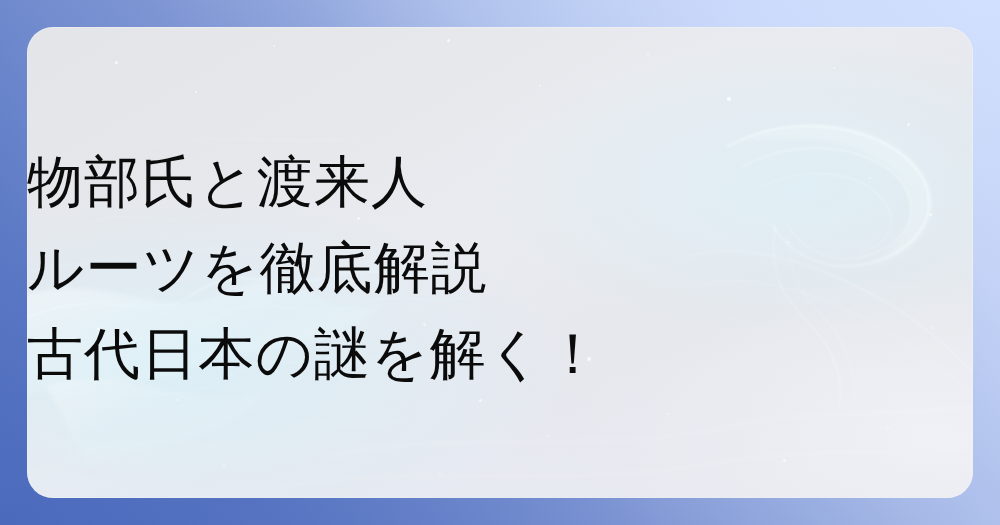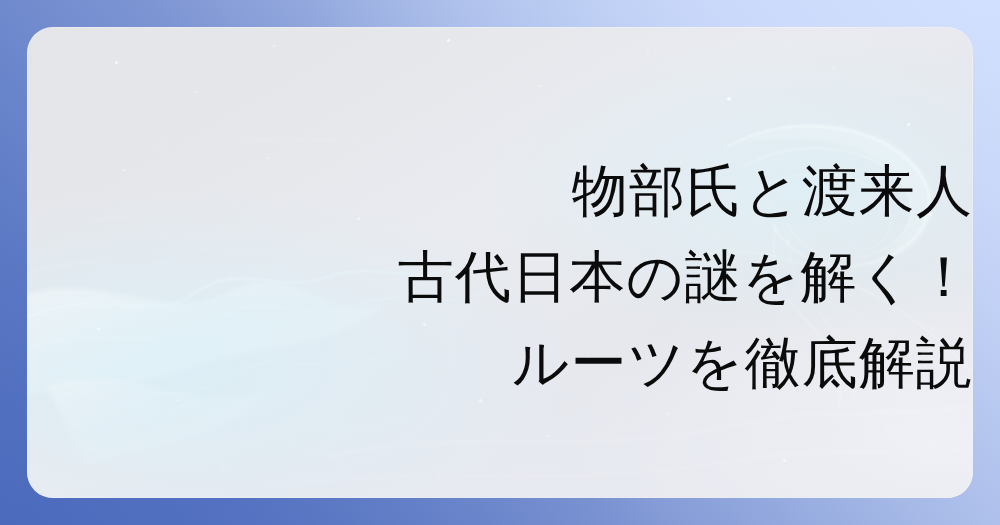--- a/index.html
+++ b/index.html
@@ -88,25 +88,25 @@
     border-radius: 50%;
     background: #ffffff;
     filter: blur(0.4px);
   }
 
   
   .title-block {
     position: absolute;
     left: 0;
     right: 0;
-    top: 14px;
+    top: 5px;
     height: 471px;
     display: flex;
     flex-direction: column;
-    align-items: flex-end;
+    align-items: flex-start;
     justify-content: center;
   }
   .title-line {
     font-family: "DejaVu Sans", "Liberation Sans", sans-serif;
     font-size: 56px;
     font-weight: 400;
     line-height: 86px;
     color: #0b0b0b;
     letter-spacing: 0.02em;
     white-space: nowrap;
@@ -203,18 +203,18 @@
       <span class="sparkle" style="left:640px; top:386px; width:2px; height:2px; opacity:.45"></span>
       <span class="sparkle" style="left:756px; top:432px; width:3px; height:3px; opacity:.6"></span>
       <span class="sparkle" style="left:860px; top:400px; width:2px; height:2px; opacity:.5"></span>
       <span class="sparkle" style="left:196px; top:438px; width:2px; height:2px; opacity:.45"></span>
       <span class="sparkle" style="left:412px; top:446px; width:2px; height:2px; opacity:.4"></span>
       <span class="sparkle" style="left:904px; top:300px; width:2px; height:2px; opacity:.45"></span>
     </div>
 
     <div class="title-block">
       <div class="title-line">物部氏と渡来人</div>
+      <div class="title-line">ルーツを徹底解説</div>
       <div class="title-line">古代日本の謎を解く！</div>
-      <div class="title-line">ルーツを徹底解説</div>
     </div>
 
   </div>
 </div>
 
 </body></html>

